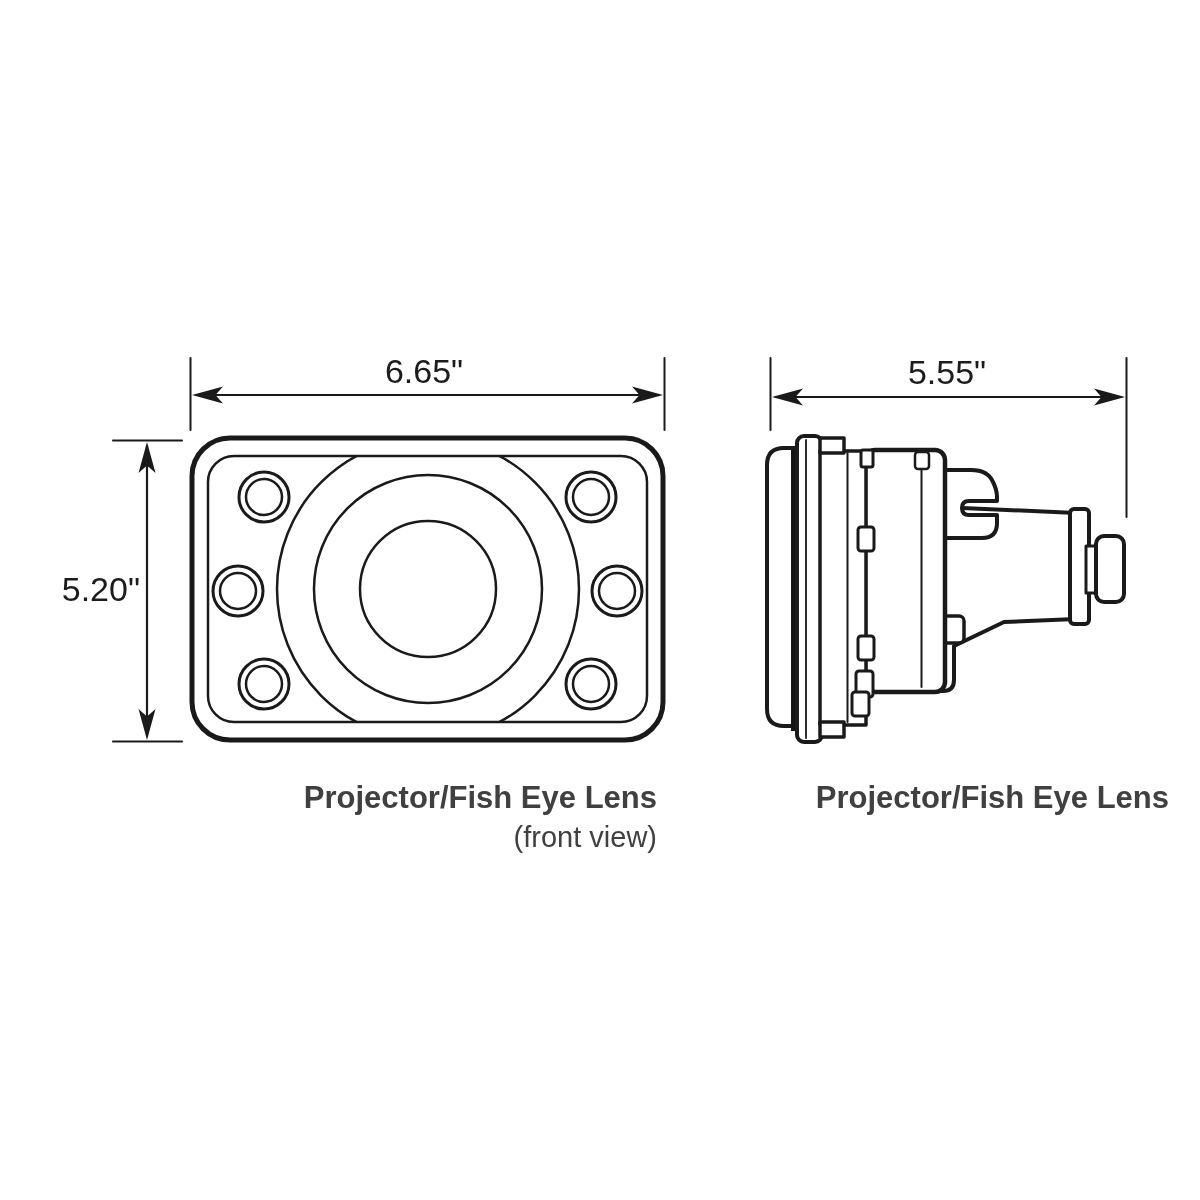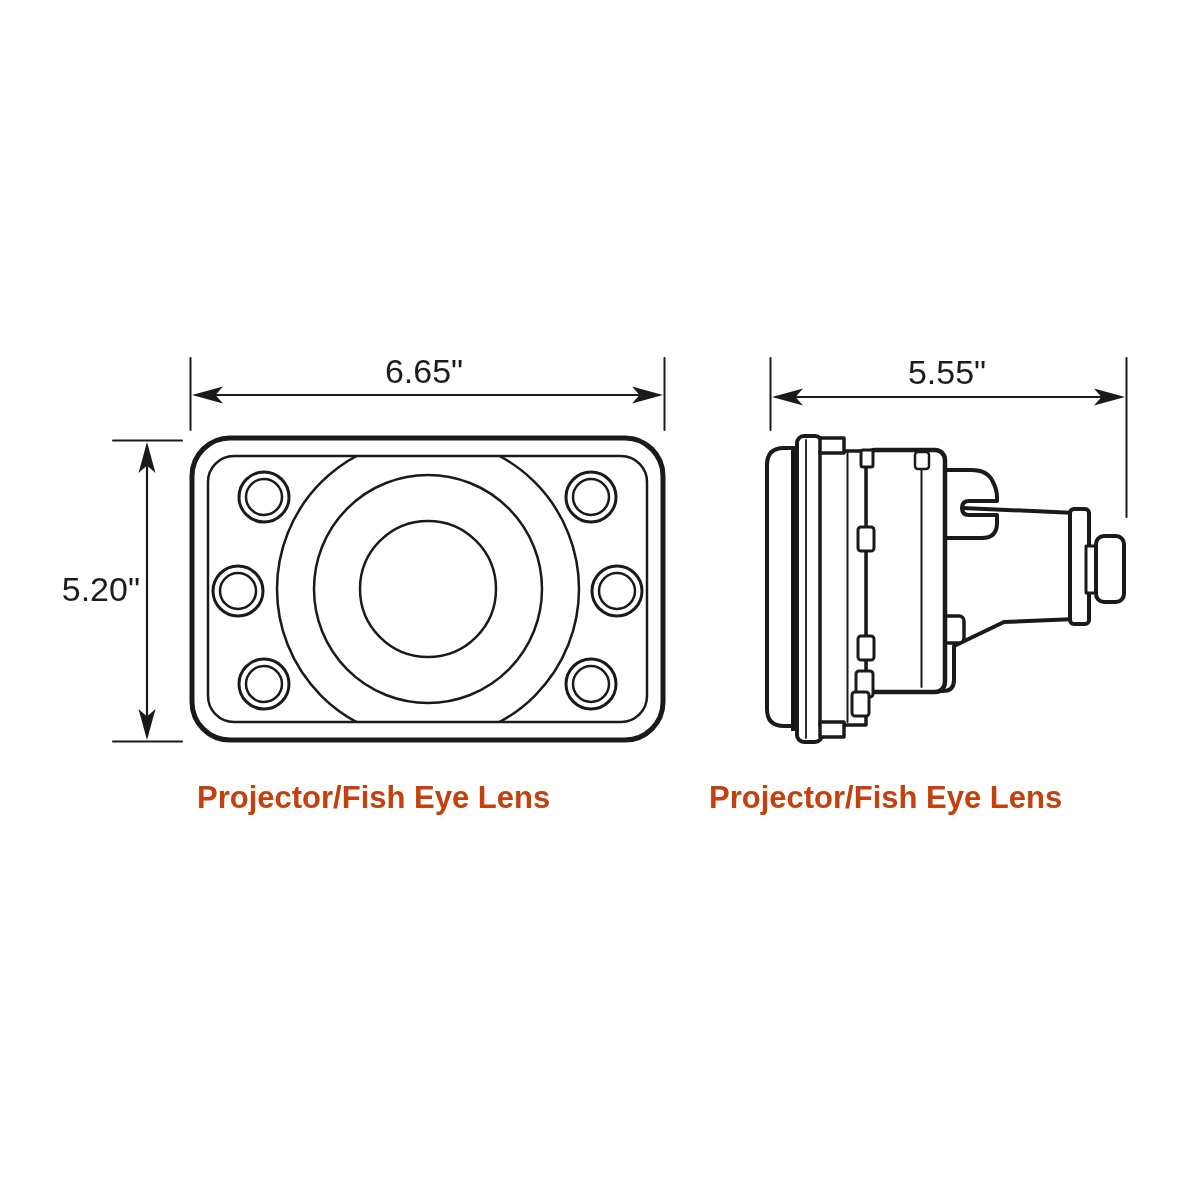--- a/index.html
+++ b/index.html
@@ -15,22 +15,22 @@
   .ln  { fill:none; stroke:#1a1a1a; stroke-linejoin:round; stroke-linecap:round; }
   .fw  { fill:#ffffff; stroke:#1a1a1a; stroke-linejoin:round; }
   .thin { stroke-width:2; }
   .dimtext {
     font-family:"Liberation Sans", sans-serif;
     font-size:34px;
     fill:#1c1c1c;
   }
   .caption {
     position:absolute;
-    text-align:left;
-    color:#c2410c;
+    text-align:right;
+    color:#404040;
   }
   .caption-title { font-size:31px; font-weight:bold; line-height:1.15; }
   .caption-sub   { font-size:29px; font-weight:normal; margin-top:5px; }
 </style>
 </head>
 <body>
 
 <div class="canvas">
 
   <svg width="1200" height="1200" viewBox="0 0 1200 1200">
@@ -141,19 +141,20 @@
       <path class="ln thin" d="M 1126.5,358 V 517"></path>
       <path class="ln" stroke-width="2.2" d="M 776,397 H 1121"></path>
       <polygon fill="#1a1a1a" points="772,397 803,388.5 795.5,397 803,405.5"></polygon>
       <polygon fill="#1a1a1a" points="1125,397 1094,388.5 1101.5,397 1094,405.5"></polygon>
       <text class="dimtext" x="947" y="384" text-anchor="middle">5.55"</text>
     </g>
   </svg>
 
   <div class="caption" style="left:197px; top:780px; width:460px;">
     <div class="caption-title">Projector/Fish Eye Lens</div>
+    <div class="caption-sub">(front view)</div>
   </div>
 
   <div class="caption" style="left:709px; top:780px; width:460px;">
     <div class="caption-title">Projector/Fish Eye Lens</div>
   </div>
 
 </div>
 
 </body></html>

